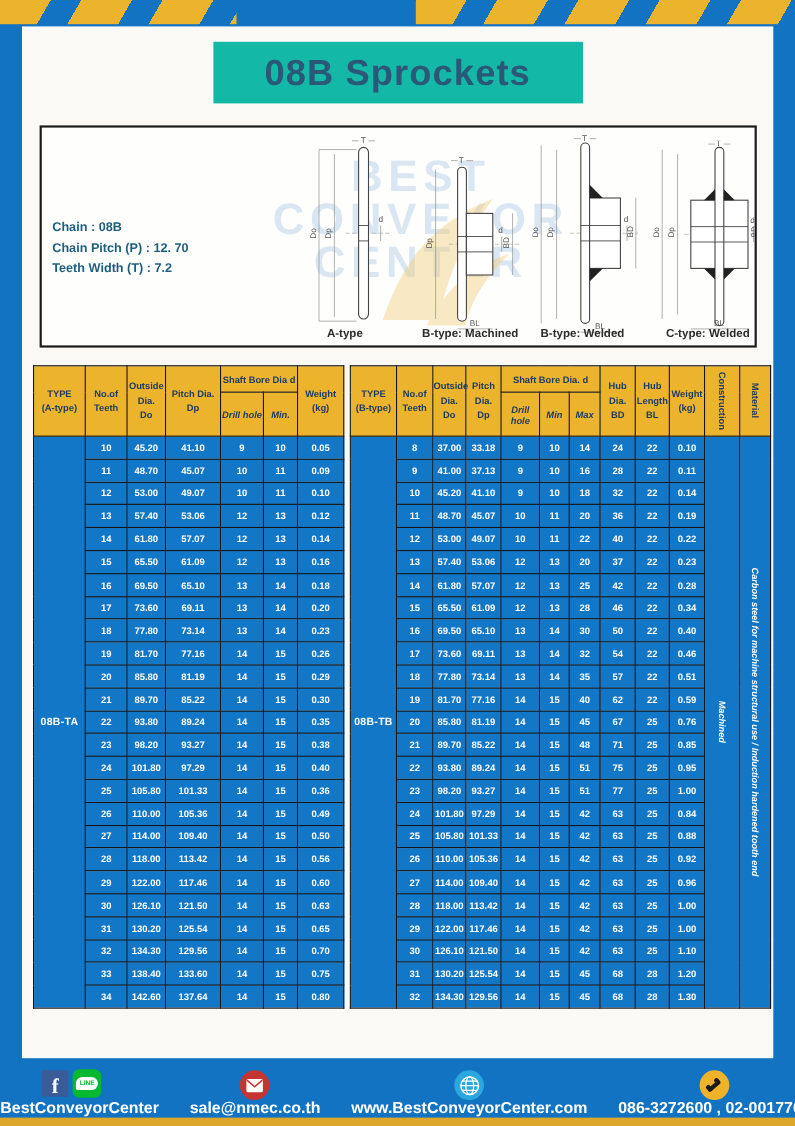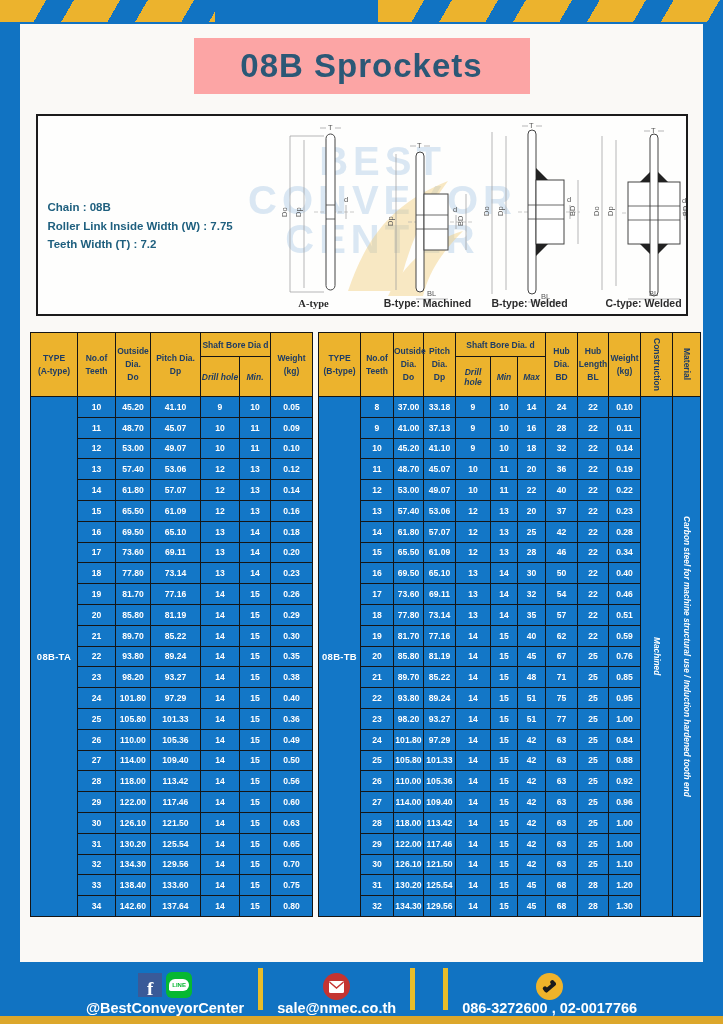--- a/index.html
+++ b/index.html
@@ -7,21 +7,21 @@
     width: 723px; height: 1024px; position: relative; overflow: hidden;
     background: #1173C2; font-family: "Liberation Sans", sans-serif;
   }
   .stripes { position: absolute; top: 0; height: 22px;
     background: repeating-linear-gradient(120deg, #ECB32D 0 40px, transparent 40px 64px); }
   .stripes.left { left: 0; width: 215px; }
   .stripes.right { right: 0; width: 345px; }
 
   .page { position: absolute; left: 20px; top: 24px; width: 683px; height: 938px; background: #FAF9F6; }
 
-  .title-box { width: 336px; height: 56px; margin: 14px auto 0; background: #fca5a5;
+  .title-box { width: 336px; height: 56px; margin: 14px auto 0; background: #14b8a6;
     display: flex; align-items: center; justify-content: center; }
   .title-box span { font-size: 33px; font-weight: bold; color: #2B5876; letter-spacing: 1px; }
 
   .diagram-panel { position: relative; margin: 20px auto 0; width: 652px; height: 202px;
     border: 2px solid #1b1b1b; background: #FEFEFD; overflow: hidden; }
   .specs { position: absolute; left: 10px; top: 82px; color: #1E5F7E; font-weight: bold;
     font-size: 11.5px; line-height: 1.62; z-index: 3; white-space: nowrap; }
   .watermark { position: absolute; left: 150px; top: 26px; width: 390px; text-align: center;
     color: rgba(160,195,225,.38); font-weight: bold; font-size: 40px; line-height: .98;
     letter-spacing: 5px; z-index: 0; }
@@ -86,21 +86,21 @@
       <div>CONVEYOR</div>
       <div>CENTER</div>
     </div>
     <svg class="swoosh" width="140" height="130" viewBox="0 0 140 130">
       <path d="M20 120 C 40 60, 70 30, 120 10 C 90 50, 80 80, 70 120 Z" fill="#F2CE7D"></path>
       <path d="M60 125 C 75 95, 100 70, 135 60 C 110 85, 100 105, 95 125 Z" fill="#F2CE7D"></path>
     </svg>
 
     <div class="specs">
       <div>Chain : 08B</div>
-      <div>Roller Link Inside Width (W) : 7.75</div>
+      <div>Chain Pitch (P) : 12. 70</div>
       <div>Teeth Width (T) : 7.2</div>
     </div>
 
     <svg class="diag" style="left:238px; top:6px;" width="80" height="180" viewBox="0 0 80 180">
       <line class="dim" x1="14" y1="14" x2="14" y2="170"></line>
       <line class="dim" x1="14" y1="14" x2="48" y2="14"></line>
         <line class="dim" x1="14" y1="170" x2="48" y2="170"></line>
       <text class="dimtxt" x="11" y="95" transform="rotate(-90 11 95)">Do</text>
       <line class="dim" x1="28" y1="18" x2="28" y2="166"></line>
       <text class="dimtxt" x="25" y="95" transform="rotate(-90 25 95)">Dp</text>
@@ -175,21 +175,21 @@
         <line class="dim" x1="64" y1="3" x2="70" y2="3"></line>
       <text class="dimtxt" x="57" y="5">T</text>
       <line class="dim" x1="91" y1="78" x2="91" y2="92"></line>
       <text class="dimtxt" x="88" y="75">d</text>
       <line class="dim" x1="97" y1="54" x2="97" y2="116"></line>
       <text class="dimtxt" x="94" y="88" transform="rotate(-90 94 88)">BD</text>
       <line class="dim" x1="34" y1="171" x2="86" y2="171"></line>
       <text class="dimtxt" x="55" y="168">BL</text>
     </svg>
 
-    <span class="caption" style="left:276px;font-family:Liberation Serif, serif;">A-type</span>
+    <span class="caption" style="left:276px;">A-type</span>
     <span class="caption" style="left:390px;">B-type: Machined</span>
     <span class="caption" style="left:492px;">B-type: Welded</span>
     <span class="caption" style="left:606px;margin-top:39px;">C-type: Welded</span>
   </div>
 
   <table class="ta">
     <colgroup>
       <col style="width:47px">
         <col style="width:38px">
         <col style="width:35px">
@@ -791,20 +791,32 @@
   <div class="fgroup">
     <div class="circle-icon mail-bg">
       <svg width="17" height="14" viewBox="0 0 17 14">
         <rect x="1" y="1" width="15" height="12" rx="1.5" fill="#fff"></rect>
         <path d="M1.5 2 L8.5 8 L15.5 2" stroke="#C43431" stroke-width="1.4" fill="none"></path>
       </svg>
     </div>
     <span class="flabel">sale@nmec.co.th</span>
   </div>
   <div class="fsep"></div>
+  <div class="fgroup">
+    <div class="circle-icon globe-bg">
+      <svg width="20" height="20" viewBox="0 0 20 20">
+        <circle cx="10" cy="10" r="8" fill="none" stroke="#fff" stroke-width="1.4"></circle>
+        <ellipse cx="10" cy="10" rx="3.6" ry="8" fill="none" stroke="#fff" stroke-width="1.2"></ellipse>
+        <line x1="2" y1="10" x2="18" y2="10" stroke="#fff" stroke-width="1.2"></line>
+        <line x1="3" y1="5.8" x2="17" y2="5.8" stroke="#fff" stroke-width="1.2"></line>
+        <line x1="3" y1="14.2" x2="17" y2="14.2" stroke="#fff" stroke-width="1.2"></line>
+      </svg>
+    </div>
+    <span class="flabel">www.BestConveyorCenter.com</span>
+  </div>
   <div class="fsep"></div>
   <div class="fgroup">
     <div class="circle-icon phone-bg">
       <svg width="20" height="20" viewBox="0 0 26 26">
         <g transform="rotate(-40 13 13)" fill="#1b1b1b">
           <rect x="4" y="11" width="18" height="5" rx="2.5"></rect>
           <rect x="4" y="7.5" width="5.5" height="8" rx="2.5"></rect>
           <rect x="16.5" y="7.5" width="5.5" height="8" rx="2.5"></rect>
         </g>
       </svg>

